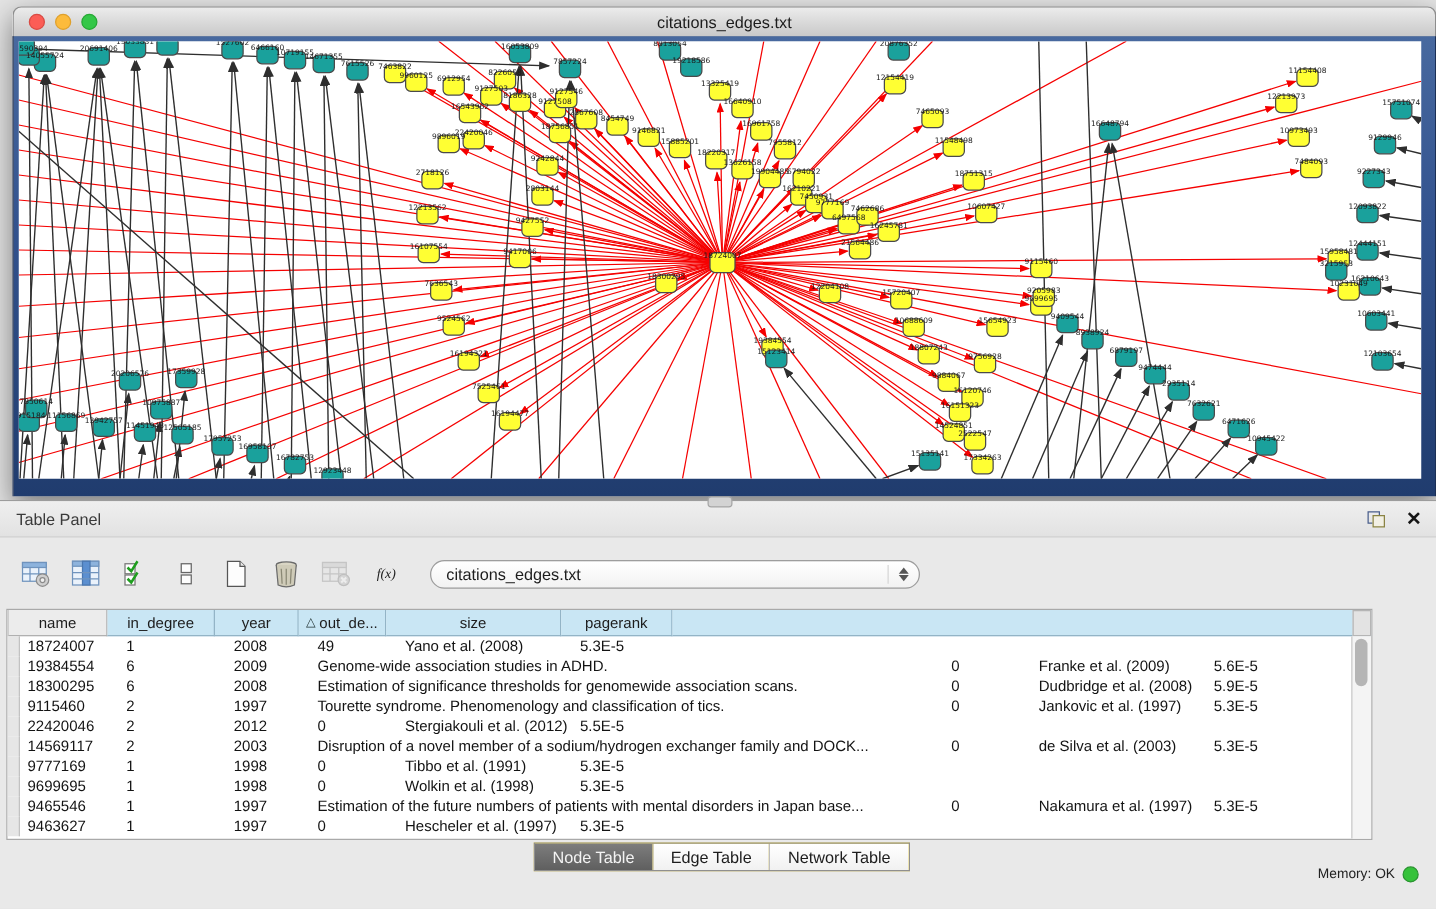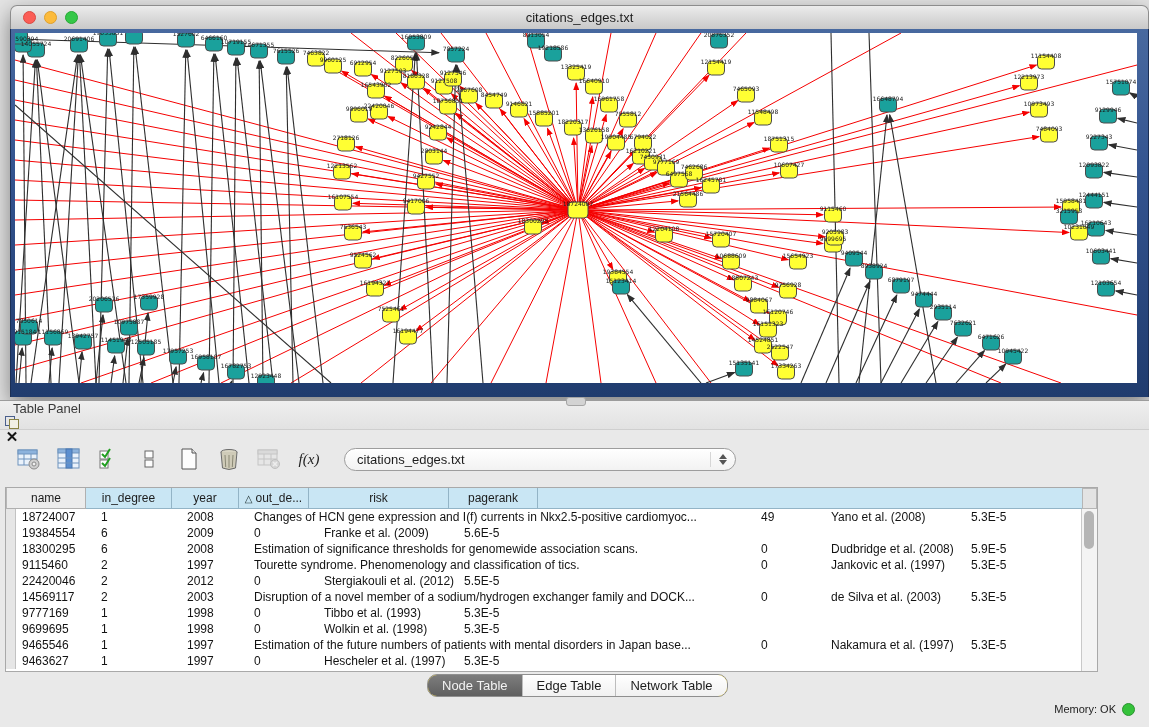--- a/index.html
+++ b/index.html
@@ -27,35 +27,35 @@
   .net-canvas svg{display:block;}
   .er{stroke:#f50000;stroke-width:1;}
   .eb{stroke:#2e2e2e;stroke-width:1.1;}
   .nl{font:6px "DejaVu Sans",sans-serif;fill:#1b1b1b;text-anchor:middle;}
 
   
   .table-panel{position:absolute;left:0;top:400px;width:1149px;height:327px;
     background:#e9e9e9;border-top:1px solid #9c9c9c;}
   .panel-grip{position:absolute;left:566px;top:-4px;width:18px;height:7px;
     background:#d3d3d3;border:1px solid #a5a5a5;border-radius:3px;}
-  .panel-header{height:28px;display:flex;
+  .panel-header{height:28px;display:flex;align-items:center;
     background:linear-gradient(180deg,#efefef,#e2e2e2);
-    border-bottom:1px solid #cfcfcf;flex-direction:column;}
+    border-bottom:1px solid #cfcfcf;}
   .panel-title{font-size:13px;color:#3a3a3a;padding-left:13px;flex:1;}
   .panel-btn{width:24px;height:20px;display:flex;align-items:center;justify-content:center;
     cursor:default;margin-right:6px;}
   .float-glyph{position:relative;width:14px;height:13px;}
   .float-glyph .sq1{position:absolute;left:0;top:0;width:8px;height:8px;border:1.5px solid #4a5f8c;}
   .float-glyph .sq2{position:absolute;right:0;bottom:0;width:8px;height:8px;border:1.5px solid #8a8343;background:#f2f0e4;}
   .close-x{font-size:15px;font-weight:bold;color:#161616;line-height:1;}
 
   .toolbar{display:flex;align-items:center;gap:14px;padding:12px 0 0 16px;height:34px;}
   .tool-btn{width:26px;height:26px;display:flex;align-items:center;justify-content:center;}
   .tool-btn.disabled{opacity:.45;}
-  .fx-label{font-family:"Liberation Serif",serif;font-style:italic;font-size:15px;color:#222;}
+  .fx-label{font-family:"Liberation Serif",serif;font-style:italic;font-size:11px;color:#222;}
   .combo{margin-left:8px;width:392px;height:23px;background:linear-gradient(180deg,#ffffff,#f2f2f2);
     border:1px solid #9d9d9d;border-radius:12px;display:flex;align-items:center;
     padding:0 8px 0 12px;box-sizing:border-box;}
   .combo-value{flex:1;font-size:13px;color:#1d1d1d;}
   .combo-arrows{display:flex;flex-direction:column;gap:1px;align-items:center;padding-left:8px;border-left:1px solid #d6d6d6;height:15px;justify-content:center;}
   .combo-arrows i{width:0;height:0;border-left:4px solid transparent;border-right:4px solid transparent;}
   .combo-arrows .up{border-bottom:5px solid #555;}
   .combo-arrows .dn{border-top:5px solid #555;}
 
   
@@ -72,28 +72,28 @@
     white-space:nowrap;overflow:hidden;}
   .gutcell{width:9px;height:16px;background:#e6e6e6;border-right:1px solid #c2c2c2;}
   .w0{width:79px}.w1{width:86px}.w2{width:67px}.w3{width:507px}.w4{width:70px}.w5{width:140px}.w6{width:89px}
   .hfill{flex:1;background:#c9e6f4;border-bottom:1px solid #93b4c6;}
   .vscroll{position:absolute;right:0;top:21px;bottom:0;width:15px;background:#f4f4f4;border-left:1px solid #c9c9c9;}
   .vthumb{position:absolute;left:2px;top:2px;width:10px;height:38px;background:#b5b5b5;border-radius:5px;}
   .scorner{position:absolute;right:0;top:0;width:15px;height:21px;background:#e3e3e3;border:1px solid #b5b5b5;box-sizing:border-box;}
 
   
   .tabs{position:absolute;left:427px;top:273px;display:flex;height:21px;
-    border:1px solid #8f8f8f;border-radius:10px;overflow:hidden;background:#fde047;}
+    border:1px solid #8f8f8f;border-radius:0;overflow:hidden;background:#fde047;}
   .tab{padding:0 14px;display:flex;align-items:center;font-size:13px;color:#1d1d1d;
     border-right:1px solid #bdbdbd;background:linear-gradient(180deg,#ffffff,#f1f1f1);}
   .tab:last-child{border-right:none;}
   .tab.active{background:linear-gradient(180deg,#7d7d7d,#5f5f5f);color:#f3f3f3;}
 
   
-  .statusbar{position:absolute;right:0;bottom:6px;height:26px;display:flex;align-items:center;gap:6px;padding-right:14px;}
+  .statusbar{position:absolute;right:0;bottom:16px;height:26px;display:flex;align-items:center;gap:6px;padding-right:14px;}
   .mem-label{font-size:11px;color:#222;}
   .mem-dot{width:13px;height:13px;border-radius:50%;background:#35c23a;border:1px solid #2a9330;box-sizing:border-box;}
 </style>
 </head>
 <body>
 
 <div class="net-window">
   <div class="titlebar">
     <div class="lights">
       <div class="light red"></div>
@@ -631,43 +631,43 @@
           <span>in_degree</span>
         </div>
         <div class="th w2">
           <span>year</span>
         </div>
         <div class="th w4">
           <span class="sort">△</span>
           <span>out_de...</span>
         </div>
         <div class="th w5">
-          <span>risk</span>
+          <span>size</span>
         </div>
         <div class="th w6">
           <span>pagerank</span>
         </div>
         <div class="hfill"></div>
       </div>
     <div id="tbody">
         <div class="trow">
           <div class="gutcell"></div>
           <div class="tcell w0">18724007</div>
           <div class="tcell w1">1</div>
           <div class="tcell w2">2008</div>
-          <div class="tcell w3">Changes of HCN gene expression and I(f) currents in Nkx2.5-positive cardiomyoc...</div>
           <div class="tcell w4">49</div>
           <div class="tcell w5">Yano et al. (2008)</div>
           <div class="tcell w6">5.3E-5</div>
         </div>
         <div class="trow">
           <div class="gutcell"></div>
           <div class="tcell w0">19384554</div>
           <div class="tcell w1">6</div>
           <div class="tcell w2">2009</div>
+          <div class="tcell w3">Genome-wide association studies in ADHD.</div>
           <div class="tcell w4">0</div>
           <div class="tcell w5">Franke et al. (2009)</div>
           <div class="tcell w6">5.6E-5</div>
         </div>
         <div class="trow">
           <div class="gutcell"></div>
           <div class="tcell w0">18300295</div>
           <div class="tcell w1">6</div>
           <div class="tcell w2">2008</div>
           <div class="tcell w3">Estimation of significance thresholds for genomewide association scans.</div>
@@ -703,21 +703,21 @@
           <div class="tcell w4">0</div>
           <div class="tcell w5">de Silva et al. (2003)</div>
           <div class="tcell w6">5.3E-5</div>
         </div>
         <div class="trow">
           <div class="gutcell"></div>
           <div class="tcell w0">9777169</div>
           <div class="tcell w1">1</div>
           <div class="tcell w2">1998</div>
           <div class="tcell w4">0</div>
-          <div class="tcell w5">Tibbo et al. (1993)</div>
+          <div class="tcell w5">Tibbo et al. (1991)</div>
           <div class="tcell w6">5.3E-5</div>
         </div>
         <div class="trow">
           <div class="gutcell"></div>
           <div class="tcell w0">9699695</div>
           <div class="tcell w1">1</div>
           <div class="tcell w2">1998</div>
           <div class="tcell w4">0</div>
           <div class="tcell w5">Wolkin et al. (1998)</div>
           <div class="tcell w6">5.3E-5</div>

